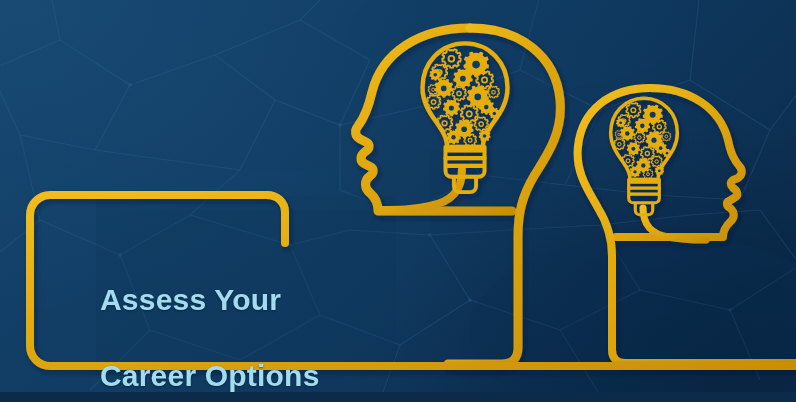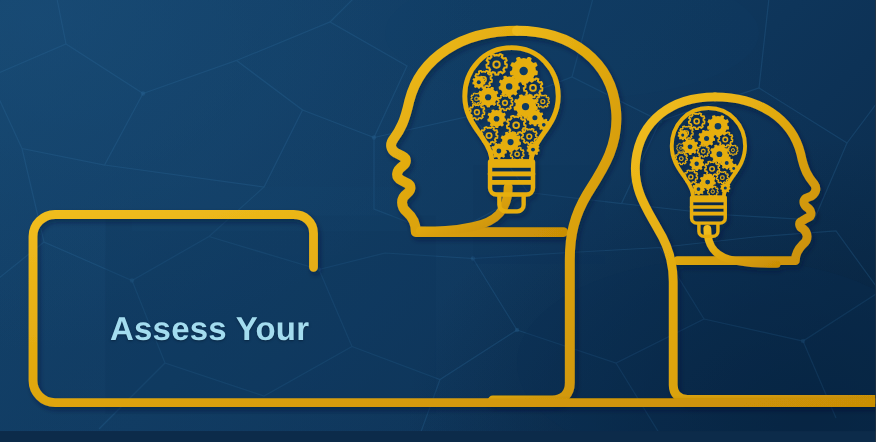--- a/index.html
+++ b/index.html
@@ -235,15 +235,16 @@
              C 285 202 277 195 267 195
              L 50 195
              C 39 195 30 204 30 215
              L 30 346
              C 30 357 39 366 50 366
              L 796 366" fill="none" stroke="url(#goldgrad)" stroke-width="8" stroke-linecap="round" stroke-linejoin="round" filter="url(#softshadow)"></path>
   </svg>
 
   <div id="headline">
     <span class="line">Assess Your</span>
+    <span class="line">Career Options</span>
   </div>
 
 </div>
 
 </body></html>

